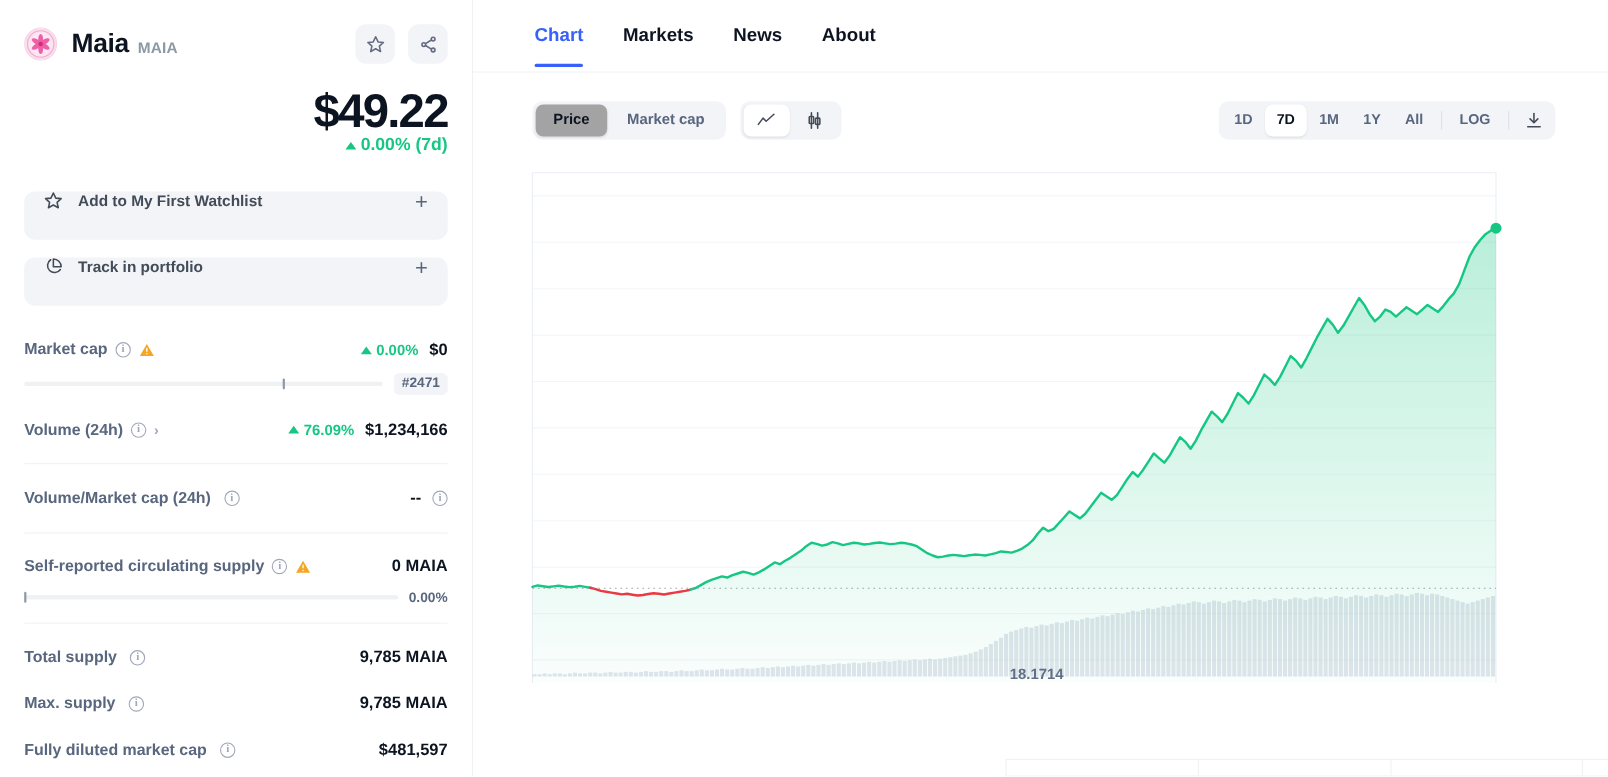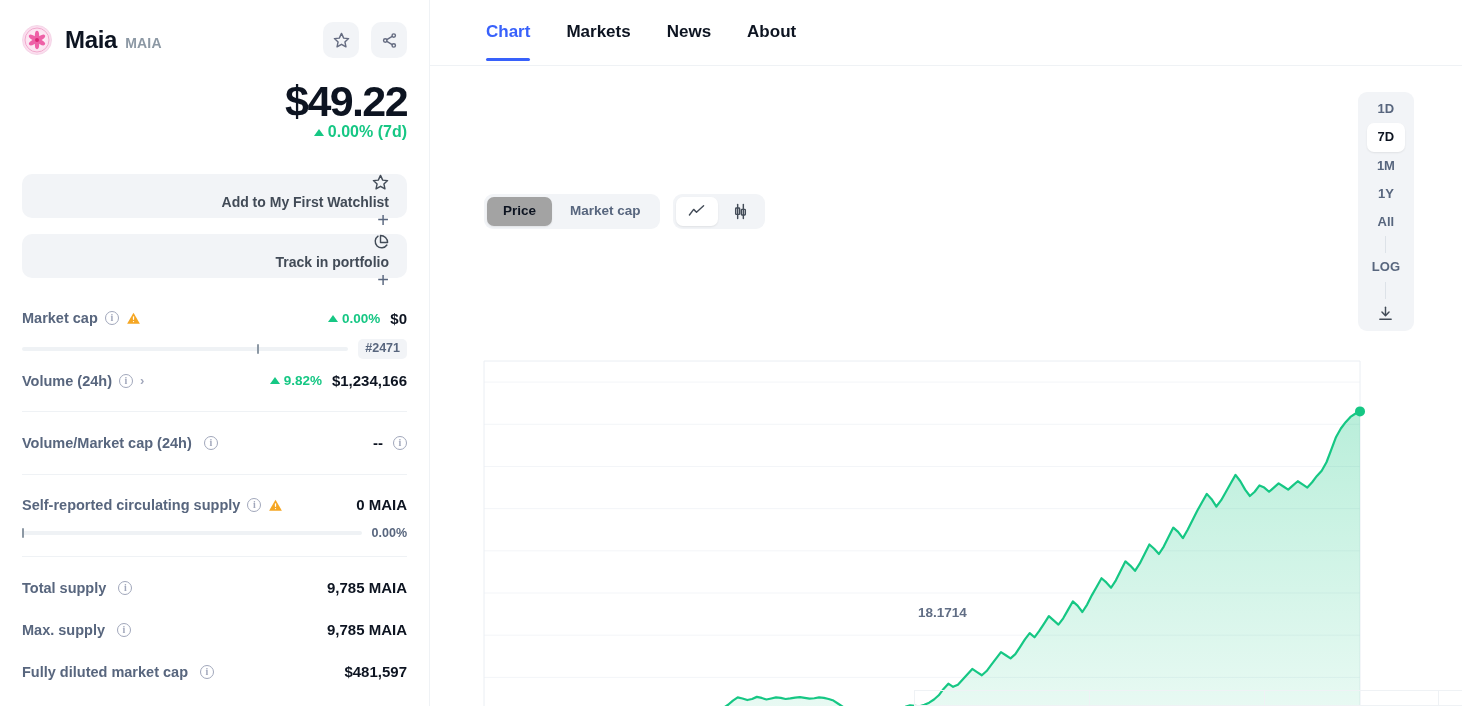--- a/index.html
+++ b/index.html
@@ -55,22 +55,22 @@
   }
   .caret-up {
     width: 0; height: 0;
     border-left: 5px solid transparent; border-right: 5px solid transparent;
     border-bottom: 7px solid #16c784;
   }
 
   .cta {
     height: 44px; margin-top: 16px;
     background: #f2f4f7; border-radius: 10px;
-    display: flex; align-items: flex-end; padding: 0 18px;
-    cursor: pointer; border: none; width: 100%; flex-direction: column;
+    display: flex; align-items: flex-start; padding: 0 18px;
+    cursor: pointer; border: none; width: 100%;
   }
   .cta:first-of-type { margin-top: 28px; }
   .cta-label {
     font-size: 14px; font-weight: 600; color: #424b57; margin-left: 14px;
   }
   .cta-plus { margin-left: auto; font-size: 20px; color: #58667e; font-weight: 400; line-height: 1; }
 
   .stats { margin-top: 26px; }
   .stat { padding: 0 0 0 0; }
   .stat-top {
@@ -147,21 +147,21 @@
   .seg.icons { margin-left: 13px; padding: 3px; }
   .seg-icon {
     width: 42px; height: 29px; border: none; background: transparent;
     border-radius: 7px; cursor: pointer;
     display: flex; align-items: center; justify-content: center;
   }
   .seg-icon.active { background: #fff; box-shadow: 0 1px 2px rgba(0,0,0,.08); }
   .seg-icon svg { stroke: #424b57; }
 
   .range-group { margin-left: auto; display: flex; align-items: center;
-    background: #f2f4f7; border-radius: 9px; padding: 3px; flex-direction: column; }
+    background: #f2f4f7; border-radius: 9px; padding: 3px; }
   .range-btn {
     border: none; background: transparent; cursor: pointer;
     font-size: 13px; font-weight: 700; color: #58667e;
     padding: 7px 11px; border-radius: 7px; line-height: 1.1;
     font-family: "Liberation Sans", sans-serif;
   }
   .range-btn.active { background: #fff; color: #0d1421; box-shadow: 0 1px 2px rgba(0,0,0,.08); }
   .vline { width: 1px; height: 17px; background: #dde2e8; margin: 0 5px; }
   .dl-btn {
     border: none; background: transparent; cursor: pointer;
@@ -276,31 +276,31 @@
           </span>
         </div>
         <div class="bar-row">
           <span class="bar">
             <span class="marker" style="left:72%"></span>
           </span>
           <span class="rank-badge">#2471</span>
         </div>
       </div>
 
-      <div class="stat" style="margin-top:8px">
+      <div class="stat" style="margin-top:18px">
         <div class="stat-top">
           <span class="stat-label">
             <span>Volume (24h)</span>
             <span class="info-i">i</span>
             <span class="chev">›</span>
           </span>
           <span class="stat-right">
             <span class="stat-pct">
               <span class="caret-up"></span>
-              <span>9.82%</span>
+              <span>76.09%</span>
             </span>
             <span class="stat-val">$1,234,166</span>
           </span>
         </div>
       </div>
 
       <div class="divider"></div>
 
       <div class="stat row-simple">
         <span class="stat-label">

